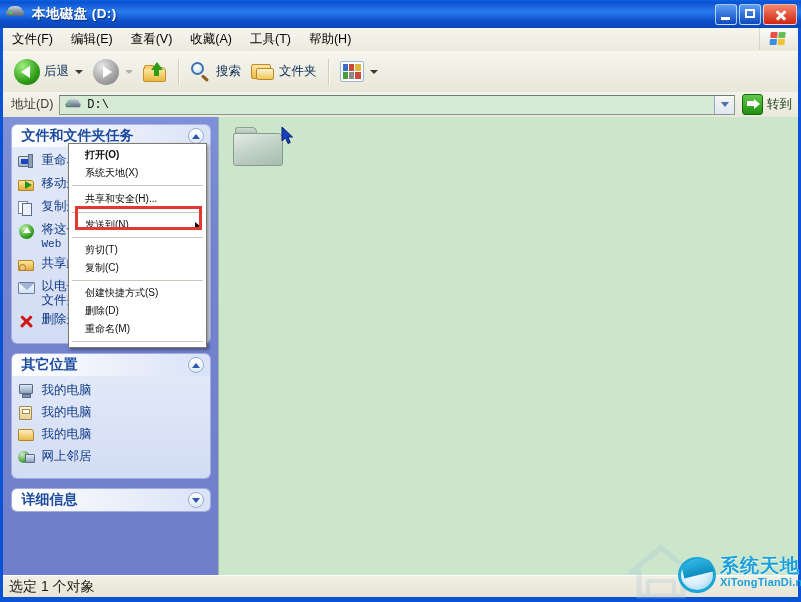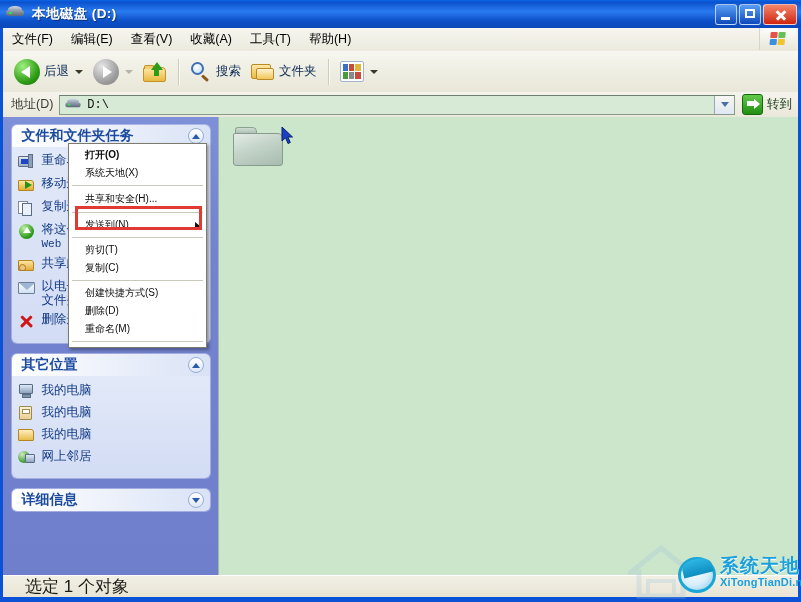--- a/index.html
+++ b/index.html
@@ -200,21 +200,21 @@
   .ctxsep{height:1px;background:#c8c8bc;margin:3px 3px;}
   .ctxitem .sm-arrow{position:absolute;right:6px;top:6px;width:0;height:0;
       border-top:4px solid transparent;border-bottom:4px solid transparent;border-left:5px solid #111;}
   .redbox{position:absolute;left:287px;top:206px;width:127px;height:24px;
           border:3px solid #E03A33;box-sizing:border-box;pointer-events:none;}
 
   
   .statusbar{position:absolute;left:3px;top:575px;width:795px;height:22px;
              background:linear-gradient(180deg,#f2f0e5,#e8e5d6);border-top:1px solid #ffffff;
              display:flex;align-items:center;box-sizing:border-box;}
-  .status-text{font-size:17px;color:#1a1a14;padding-left:22px;white-space:nowrap;}
+  .status-text{font-size:14px;color:#1a1a14;padding-left:6px;white-space:nowrap;}
 
   
   .wm{position:absolute;left:620px;top:543px;width:181px;height:59px;pointer-events:none;}
   .wm .house{position:absolute;left:8px;top:2px;width:66px;height:54px;opacity:.30;}
   .wm .badge{position:absolute;left:56px;top:12px;width:46px;height:40px;}
   .wm .ring{position:absolute;left:2px;top:2px;width:38px;height:36px;border-radius:50%;
        background:radial-gradient(circle at 40% 32%,#ffffff,#d7eefb 55%,#7cc6ea);
        border:3px solid #1aa7d8;box-sizing:border-box;}
   .wm .swoosh{position:absolute;left:6px;top:4px;width:30px;height:16px;border-radius:50% 50% 0 0;
        background:linear-gradient(180deg,#2fb6e4,#0d8ec0);transform:rotate(-14deg);}

